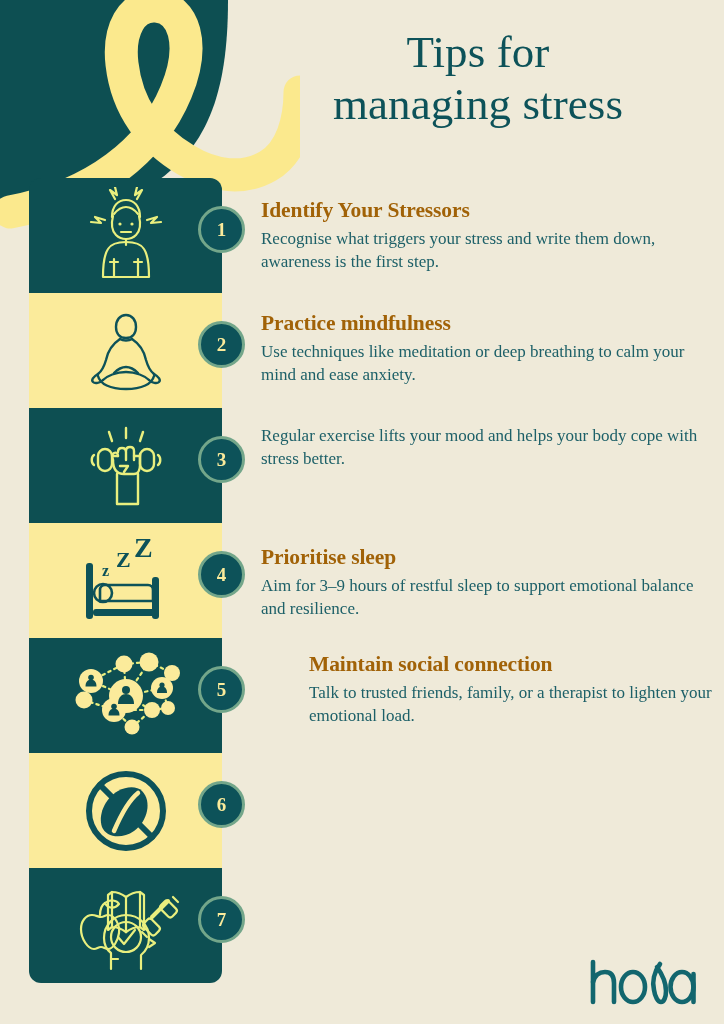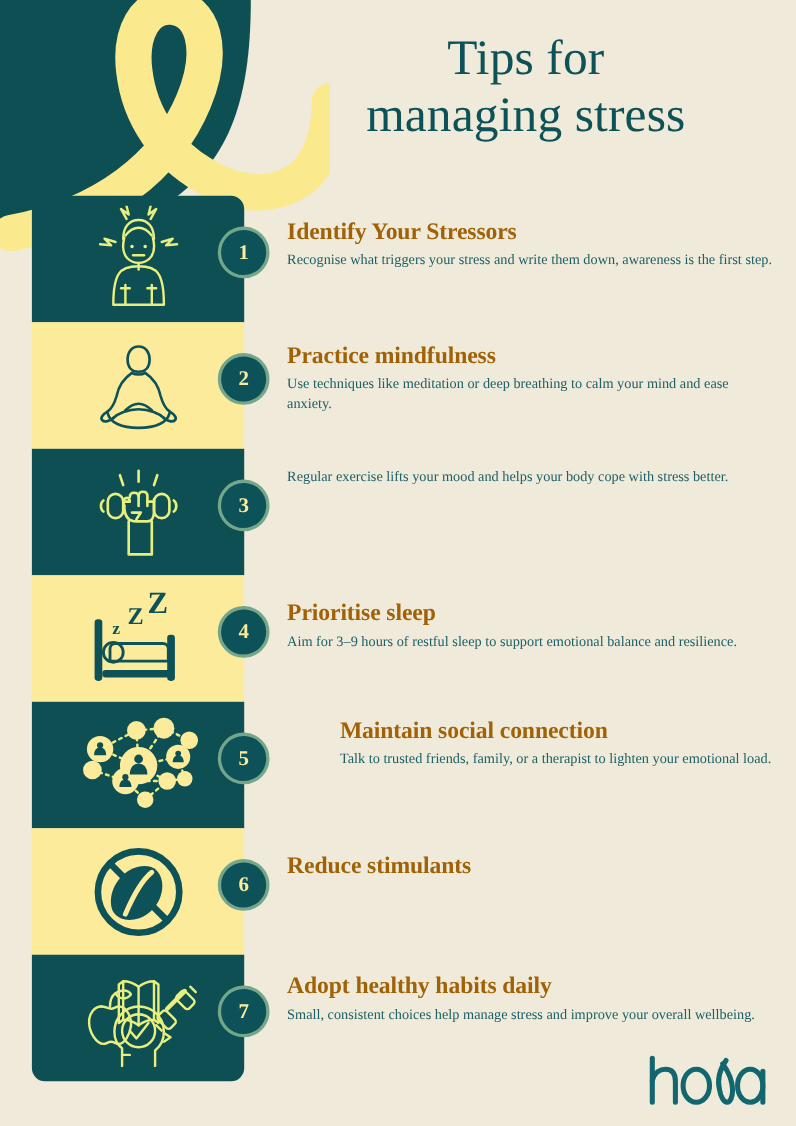--- a/index.html
+++ b/index.html
@@ -107,21 +107,21 @@
     font-family: "Liberation Serif", "DejaVu Serif", serif;
     font-weight: bold;
     font-size: 21.5px;
     line-height: 1.2;
     margin: 0 0 3px 0;
     letter-spacing: -0.1px;
   }
   .tip-body {
     color: #1d6068;
     font-family: "Liberation Serif", "DejaVu Serif", serif;
-    font-size: 13px;
+    font-size: 17px;
     line-height: 1.37;
     margin: 0;
   }
 
   
   .row-1 .text { top: 20px; }
   .row-2 .text { top: 18px; }
   .row-3 .text { top: 16px; }
   .row-4 .text { top: 22px; }
   .row-5 .text { top: 14px; margin-left: 48px; }
@@ -308,21 +308,20 @@
       <div class="card light">
         <svg width="92" height="92" viewBox="0 0 92 92">
           <circle cx="46" cy="46" r="37" fill="none" stroke="#0d5259" stroke-width="6"></circle>
           <path d="M20 20 L72 72" stroke="#0d5259" stroke-width="6" stroke-linecap="round"></path>
           <path d="M62 26 C72 36 68 56 54 66 C41 75 26 72 22 62 C18 51 24 34 38 26 C47 21 57 21 62 26 Z" fill="#0d5259"></path>
           <path d="M58 28 C48 36 40 52 34 66" fill="none" stroke="#fbeb9b" stroke-width="4.5" stroke-linecap="round"></path>
         </svg>
       </div>
       <div class="badge">6</div>
       <div class="text">
-        <p class="tip-title">Reduce stimulants</p>
       </div>
     </div>
 
     <div class="row row-7">
       <div class="card dark">
         <svg width="112" height="98" viewBox="0 0 112 98" fill="none" stroke="#e9ef7e" stroke-width="2.2" stroke-linecap="round" stroke-linejoin="round">
 
           <path d="M22 38 C16 38 11 44 11 52 C11 62 18 72 24 72 C27 72 28 70 31 70 C34 70 35 72 38 72 C43 72 48 64 49 56"></path>
           <path d="M49 56 C50 48 45 38 38 38 C35 38 34 40 31 40 C28 40 26 38 22 38"></path>
           <path d="M30 38 C30 32 32 28 35 26"></path>
@@ -341,24 +340,20 @@
           <path d="M103 20 L108 25"></path>
 
           <path d="M71 92 V78 C76 74 79 68 79 61 C79 48 69 38 56 38 C44 38 34 48 34 61 C34 68 37 73 41 76 V92"></path>
           <path d="M41 82 H48"></path>
           <path d="M79 62 L85 66 L79 70"></path>
           <circle cx="56" cy="60" r="15"></circle>
           <path d="M48 60 L54 67 L65 53"></path>
         </svg>
       </div>
       <div class="badge">7</div>
-      <div class="text">
-        <p class="tip-title">Adopt healthy habits daily</p>
-        <p class="tip-body">Small, consistent choices help manage stress and improve your overall wellbeing.</p>
-      </div>
     </div>
 
   </div>
 
   <div class="logo">
     <svg width="110" height="48" viewBox="0 0 110 48" fill="none" stroke="#12666e" stroke-width="4.6" stroke-linecap="round" stroke-linejoin="round">
       <path d="M5 4 V44"></path>
       <path d="M5 24 C7 17 12 14 17 14 C23 14 26 18 26 25 V44"></path>
       <ellipse cx="45" cy="29" rx="12" ry="15"></ellipse>
       <path d="M72 6 C66 14 64 24 66 32 C67 39 70 44 73 44 C76 44 78 39 78 33 C78 25 74 16 69 9"></path>

